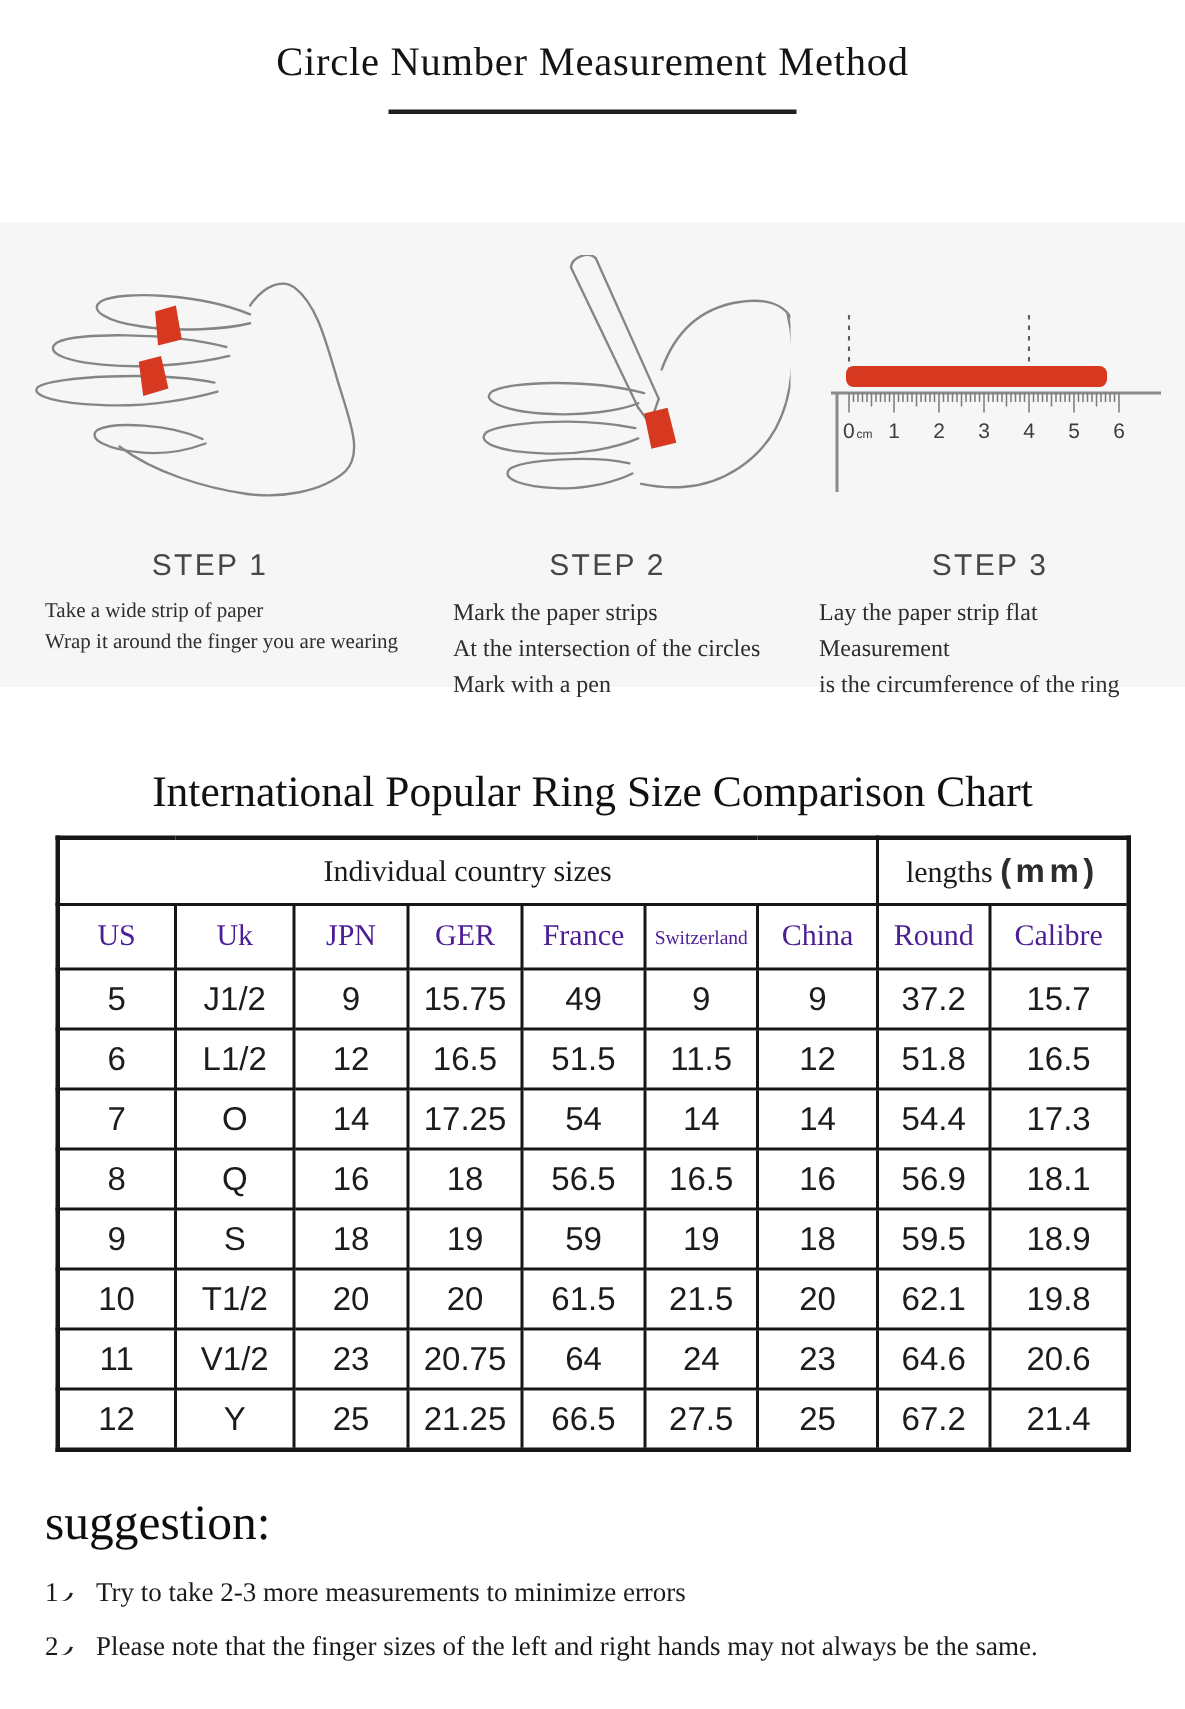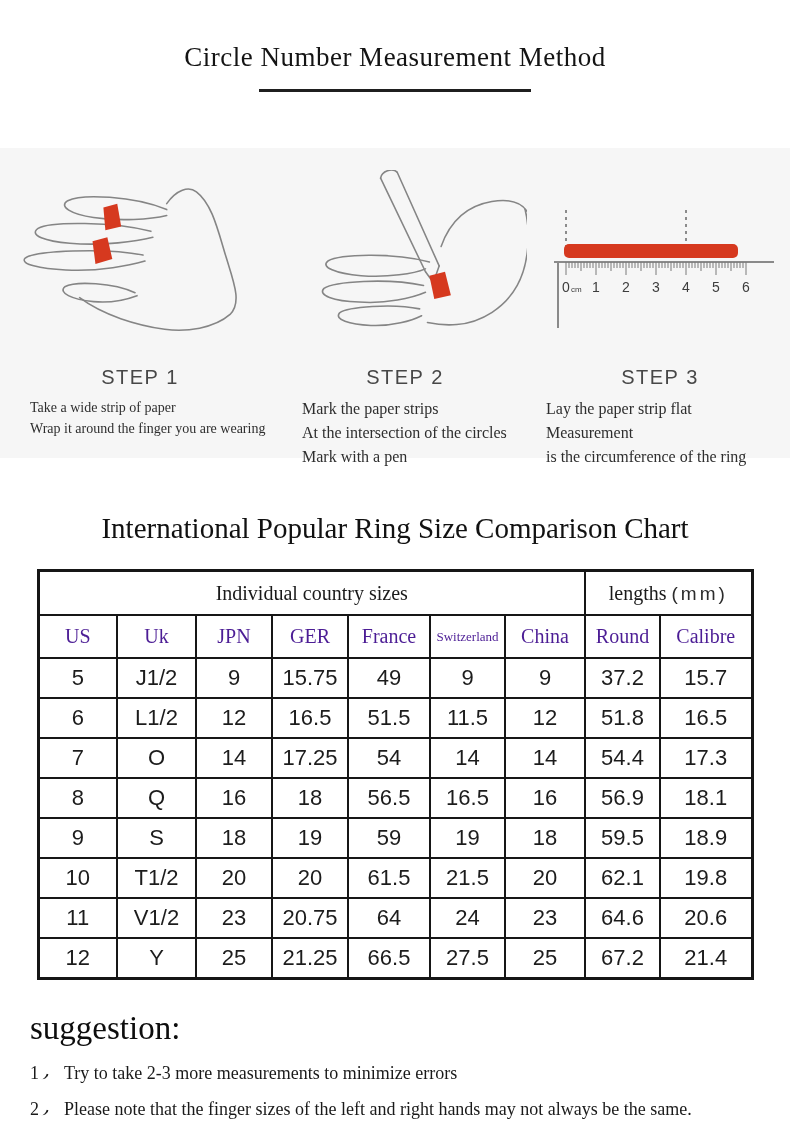--- a/index.html
+++ b/index.html
@@ -1,21 +1,21 @@
 <!DOCTYPE html>
 <html><head>
 <meta charset="utf-8">
 <style>
   html,body{margin:0;padding:0;}
   body{
     width:790px;height:1139px;background:#ffffff;position:relative;
     font-family:"Liberation Serif", serif;color:#1a1a1a;overflow:hidden;
   }
   
-  .title-section{height:148px;text-align:center;box-sizing:border-box;padding-top:42px;}
+  .title-section{height:148px;text-align:center;box-sizing:border-box;padding-top:26px;}
   .main-title{font-size:27px;font-weight:400;letter-spacing:.5px;color:#141414;margin:0;}
   .title-underline{width:272px;height:3px;background:#1f1f1f;margin:16px auto 0;}
   
   .steps-band{
     background:#f6f6f6;height:310px;display:grid;
     grid-template-columns:280px 250px 260px;box-sizing:border-box;padding-top:22px;
   }
   .step-col{position:relative;}
   .illus{height:192px;display:flex;justify-content:center;align-items:flex-start;}
   .illus svg{display:block;}
@@ -31,26 +31,26 @@
   .col3 .step-lines{font-size:16px;padding-left:16px;}
   
   .ruler-num{font-family:"Liberation Sans", sans-serif;font-size:14px;fill:#3d3d3d;}
   .ruler-unit{font-family:"Liberation Sans", sans-serif;font-size:8px;fill:#3d3d3d;}
   #ruler-ticks line{stroke:#7a7a7a;stroke-width:1;}
   .ruler-line{stroke:#8a8a8a;stroke-width:2;}
   .dash-guide{stroke:#5f5f5f;stroke-width:1.4;stroke-dasharray:3 4;}
   
   .chart-heading{font-size:29px;font-weight:400;color:#111;text-align:center;margin:54px 0 0;}
   table.ring-table{
-    border-collapse:collapse;table-layout:fixed;width:714px;margin:24px auto 0;
+    border-collapse:collapse;table-layout:fixed;width:714px;margin:12px auto 0;
     border:3px solid #161616;
   }
   .ring-table th,.ring-table td{border:2px solid #161616;text-align:center;padding:0;}
   .ring-table .group-row th{height:42px;font-size:20px;font-weight:400;font-family:"Liberation Serif", serif;}
-  .lengths-unit{font-family:"Liberation Sans", sans-serif;font-weight:400;font-size:19px;letter-spacing:3px;color:#2c2c2c;}
+  .lengths-unit{font-family:"Liberation Sans", sans-serif;font-weight:700;font-size:22px;letter-spacing:3px;color:#2c2c2c;}
   .ring-table .cols-row th{height:41px;font-size:20px;font-weight:400;font-family:"Liberation Serif", serif;color:#4c1d95;}
   .ring-table .cols-row th:nth-child(6){font-size:13px;}
   .ring-table tbody td{
     height:38px;font-family:"Liberation Sans", sans-serif;font-weight:300;
     font-size:22px;color:#1c1c1c;
   }
   
   .suggestion{margin:30px 0 0 30px;}
   .suggestion-heading{font-size:33px;font-weight:400;color:#0d0d0d;margin:0;}
   .suggestion-list{margin-top:16px;}

